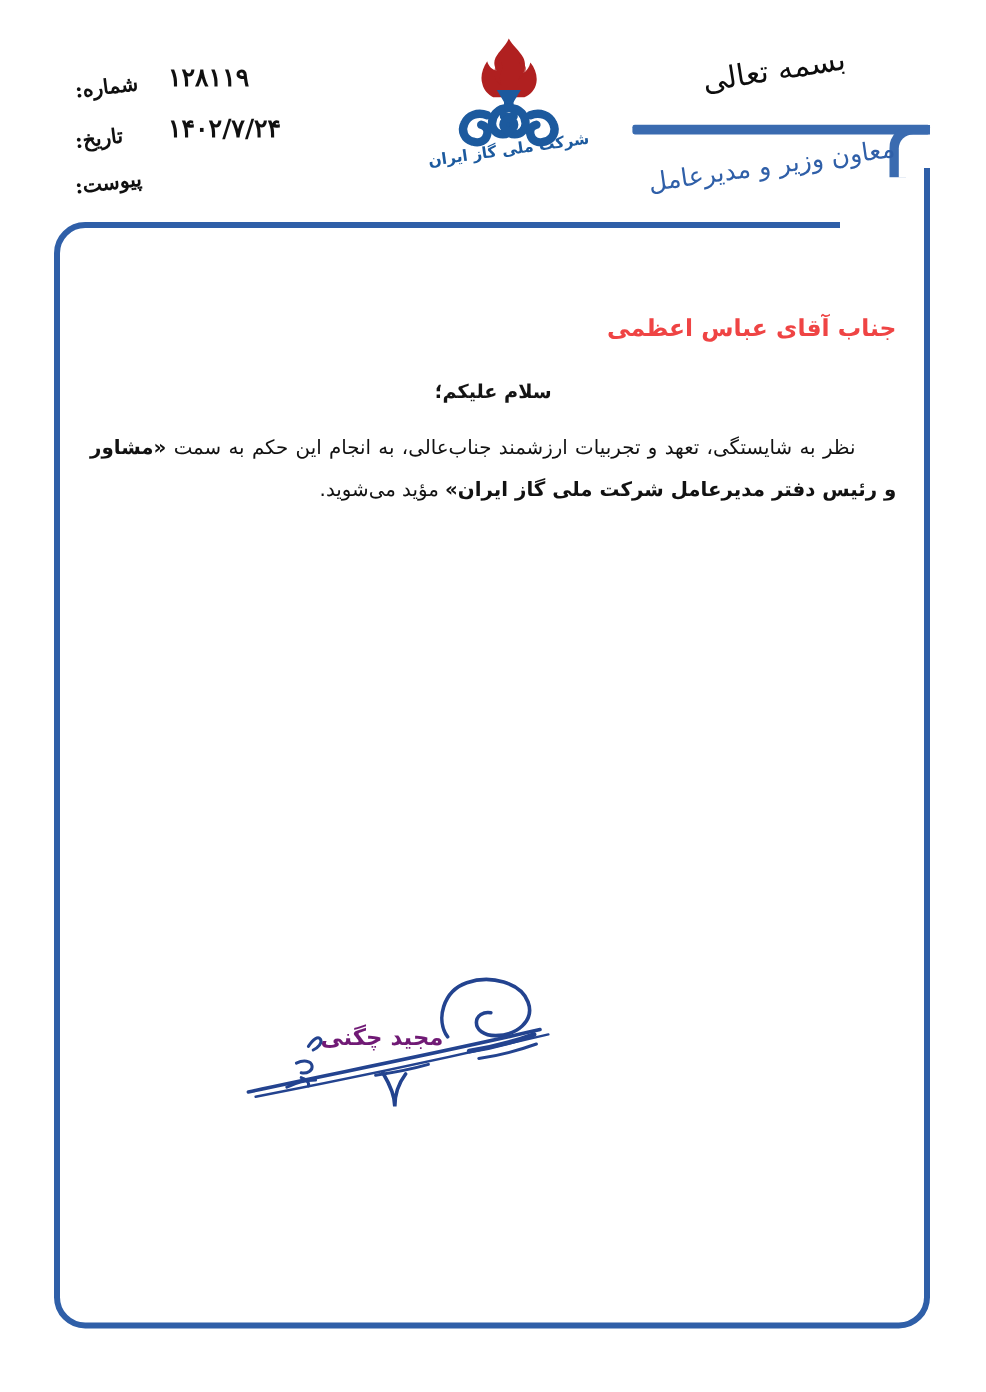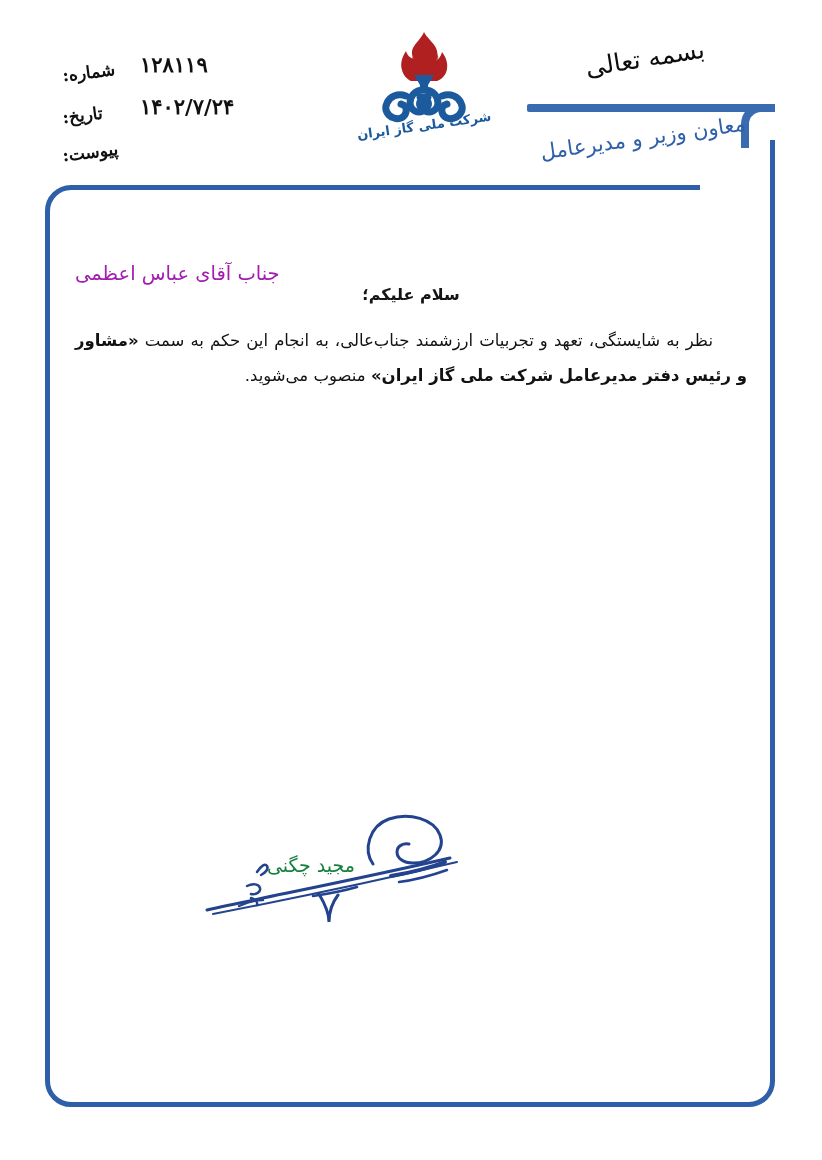--- a/index.html
+++ b/index.html
@@ -156,27 +156,28 @@
 
   
   .content {
     position: absolute;
     top: 262px;
     left: 75px;
     width: 672px;
     color: #111111;
   }
   .recipient {
-    text-align: left;
+    text-align: right;
     font-size: 19.5px;
-    font-weight: 400;
-    color: #a21caf;
+    font-weight: 700;
+    color: #ef4444;
     letter-spacing: .2px;
   }
   .greeting {
+    margin-top: 32px;
     text-align: center;
     font-size: 16px;
     font-weight: 600;
     color: #141414;
   }
   .para {
     margin-top: 20px;
     font-size: 16.5px;
     line-height: 2.12;
     text-align: justify;
@@ -192,22 +193,22 @@
     top: 540px;
     left: 120px;
     width: 310px;
     height: 120px;
   }
   .sig-name {
     position: absolute;
     top: 52px;
     left: 72px;
     font-size: 19px;
-    font-weight: 400;
-    color: #15803d;
+    font-weight: 700;
+    color: #701a75;
     z-index: 2;
   }
   .sig-ink {
     position: absolute;
     top: 0; left: 0;
     width: 310px;
     height: 120px;
     z-index: 3;
   }
 </style>
@@ -266,21 +267,21 @@
 
   <div class="frame"></div>
   <div class="frame-top-gap"></div>
   <div class="frame-right-extension"></div>
 
   <div class="content">
     <div class="recipient">جناب آقای عباس اعظمی</div>
     <div class="greeting">سلام علیکم؛</div>
 
     <p class="para indented">
-      <span>نظر به شایستگی، تعهد و تجربیات ارزشمند جناب‌عالی، به انجام این حکم به سمت </span><span class="post-title">«مشاور و رئیس دفتر مدیرعامل شرکت ملی گاز ایران»</span><span> منصوب می‌شوید.</span>
+      <span>نظر به شایستگی، تعهد و تجربیات ارزشمند جناب‌عالی، به انجام این حکم به سمت </span><span class="post-title">«مشاور و رئیس دفتر مدیرعامل شرکت ملی گاز ایران»</span><span> مؤید می‌شوید.</span>
     </p>
 
 
     <div class="signature">
       <div class="sig-name">مجید چگنی</div>
       <svg class="sig-ink" viewBox="0 0 310 120">
         <g fill="none" stroke="#23438f" stroke-linecap="round" stroke-linejoin="round">
 
           <path d="M178 62 c-10 -14 -4 -38 16 -45 20 -7 45 0 51 16 6 16 -10 28 -27 28 -10 0 -16 -5 -16 -11 0 -6 6 -9 12 -8" stroke-width="3"></path>
 

